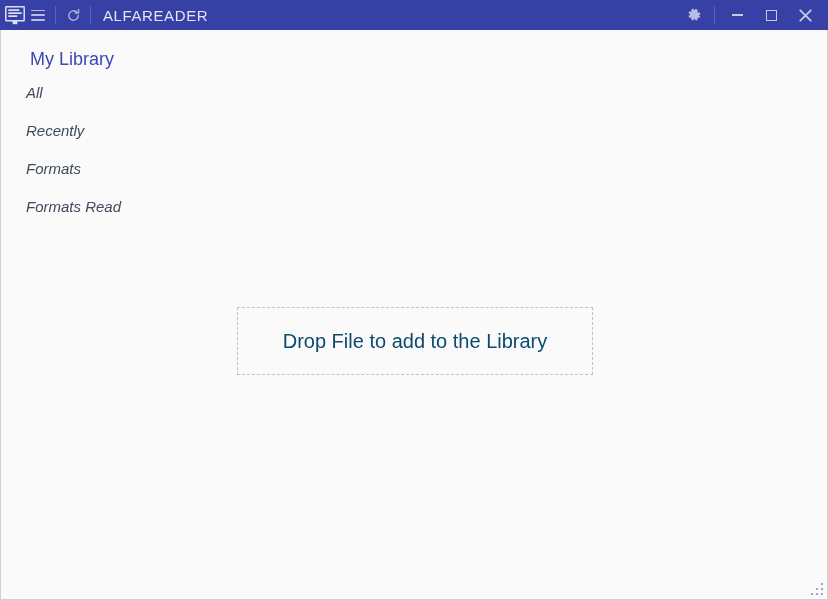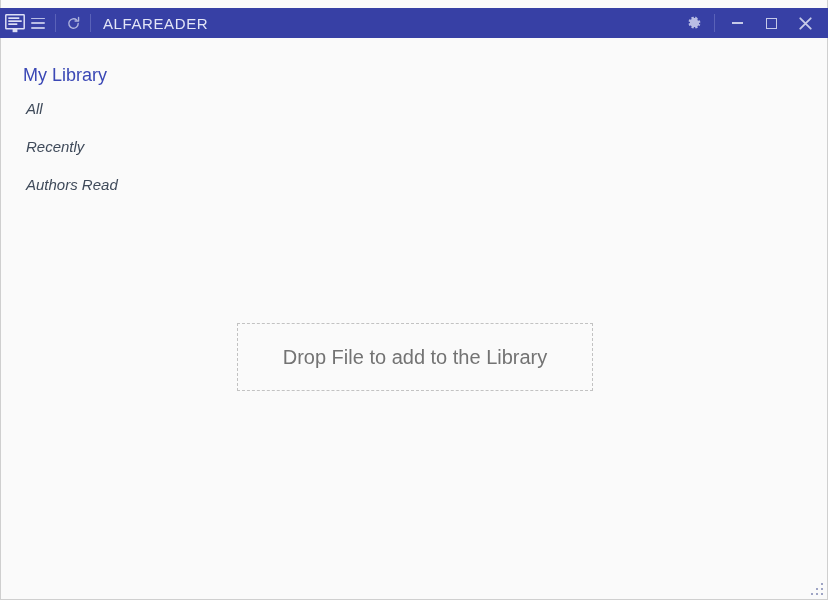--- a/index.html
+++ b/index.html
@@ -31,21 +31,21 @@
 
   
   .titlebar {
     height: 30px;
     flex: 0 0 30px;
     background: #3740a5;
     display: flex;
     align-items: flex-end;
     position: relative;
     user-select: none;
-    margin: 8px -1px;
+    margin: 0 -1px;
   }
   .titlebar-left {
     display: flex;
     align-items: center;
     height: 100%;
   }
 
   .app-icon {
     width: 26px;
     height: 30px;
@@ -138,20 +138,21 @@
     top: 0;
     width: 230px;
     padding-top: 14px;
   }
   .lib-title {
     color: #3b48b5;
     font-size: 18px;
     padding: 0 0 0 22px;
     line-height: 30px;
     white-space: nowrap;
+    margin-left: 7px;
   }
   .nav-item {
     color: #3f4a5a;
     font-size: 15px;
     padding: 0 0 0 25px;
     line-height: 38px;
     white-space: nowrap;
     cursor: pointer;
     font-style: italic;
   }
@@ -163,21 +164,21 @@
     width: 356px;
     height: 68px;
     box-sizing: border-box;
     border: 1px dashed #c2c2c2;
     display: flex;
     align-items: center;
     justify-content: center;
     background: transparent;
   }
   .dropzone-text {
-    color: #737373;
+    color: #0c4a6e;
     font-size: 20px;
     white-space: nowrap;
   }
 
   
   .grip {
     position: absolute;
     right: 3px;
     bottom: 3px;
     width: 16px;
@@ -266,21 +267,22 @@
     </div>
   </div>
 
   <div class="content">
 
     <nav class="sidebar">
       <div class="lib-title">My Library</div>
 
       <div class="nav-item">All</div>
       <div class="nav-item">Recently</div>
-      <div class="nav-item">Authors Read</div>
+      <div class="nav-item">Formats</div>
+      <div class="nav-item">Formats Read</div>
     </nav>
 
     <div class="dropzone">
       <span class="dropzone-text">Drop File to add to the Library</span>
     </div>
 
   </div>
 
   <div class="grip">
     <i class="d1"></i>

